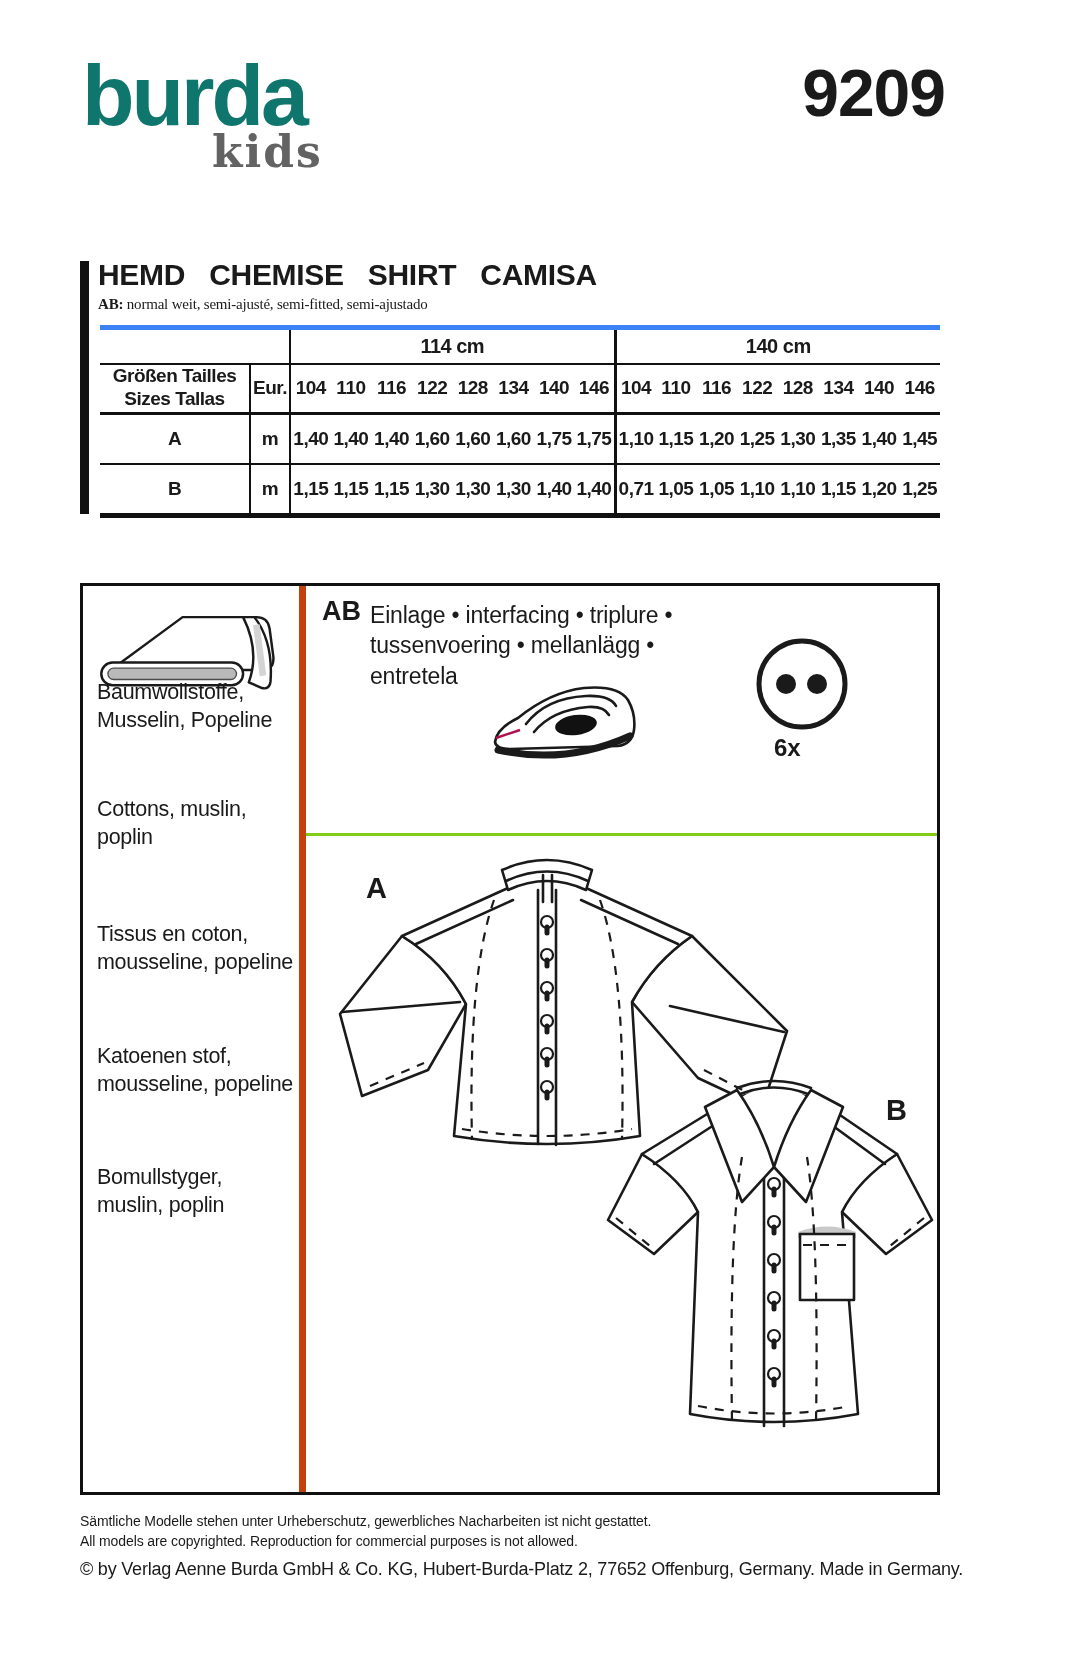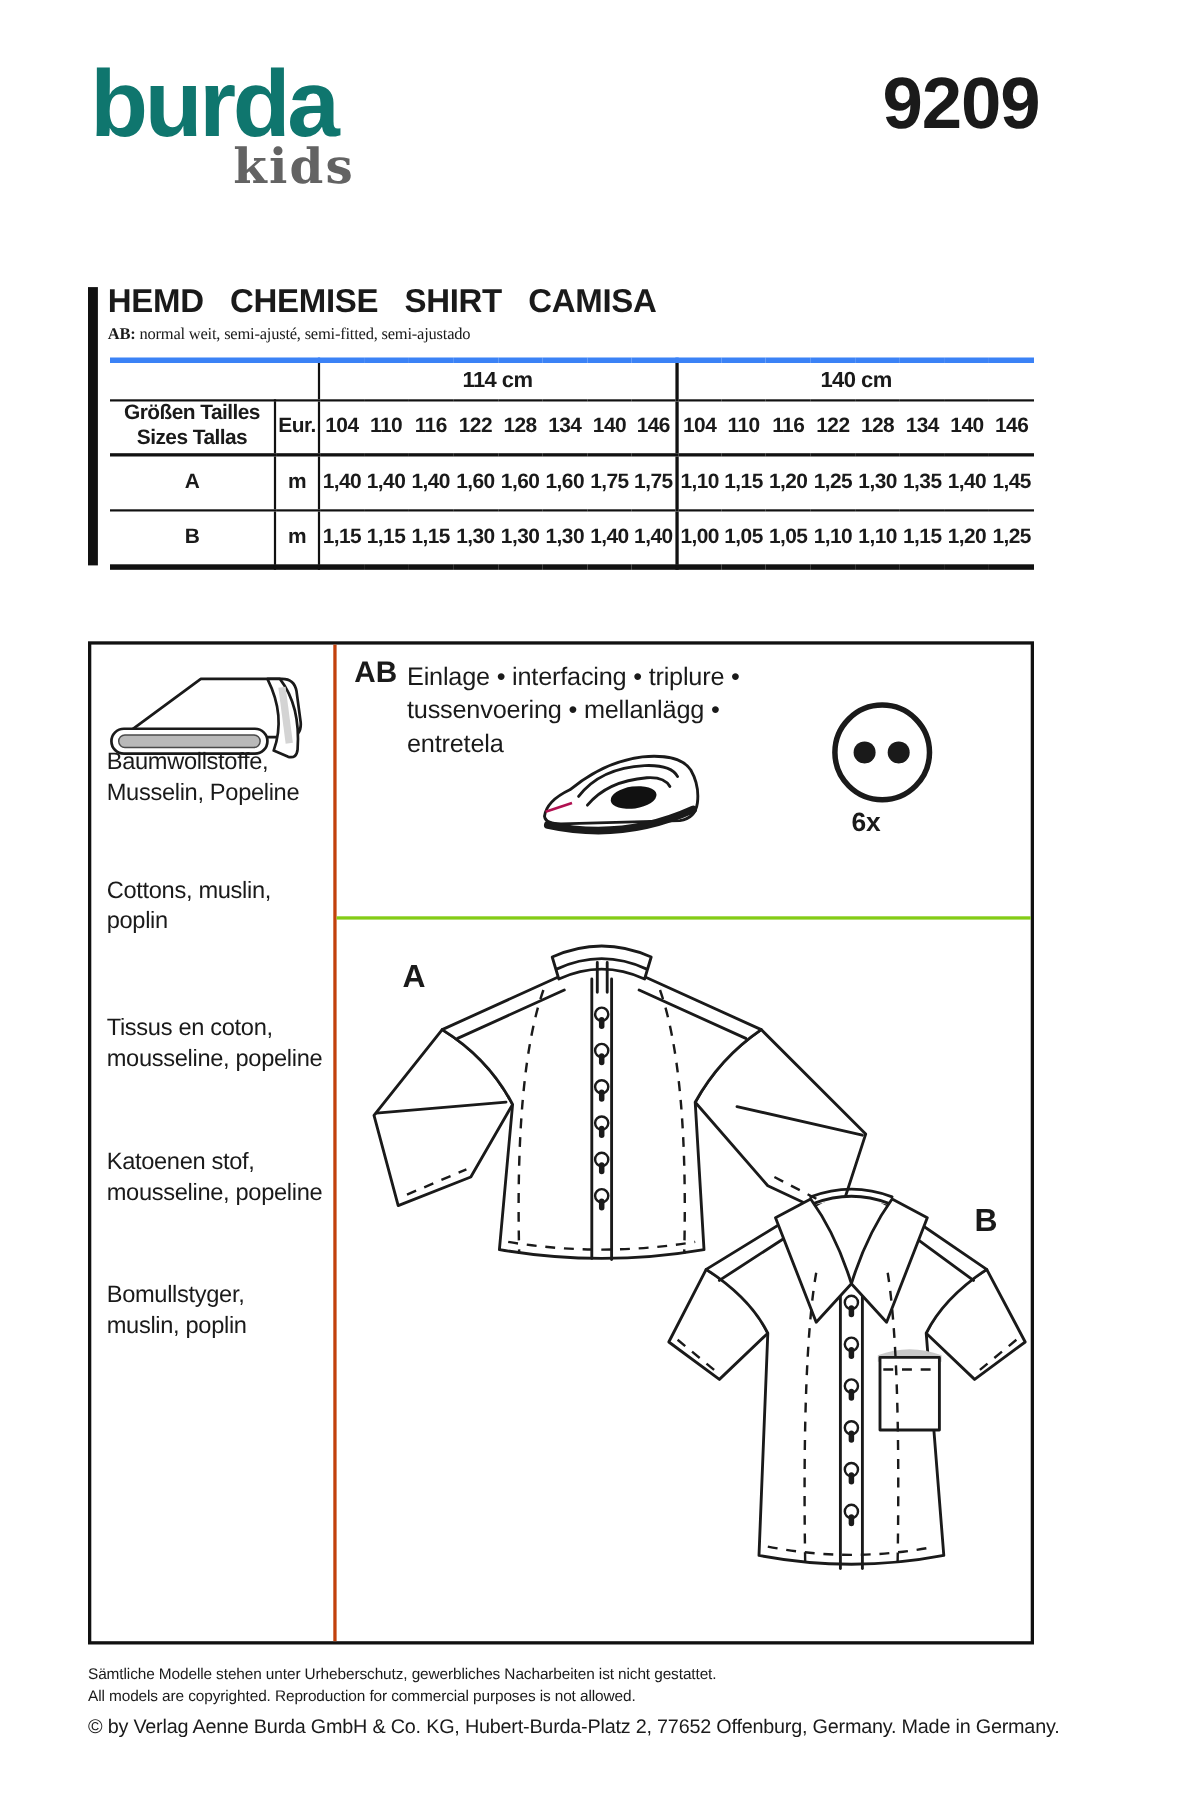--- a/index.html
+++ b/index.html
@@ -49,21 +49,21 @@
   td.t-rowlabel { text-align:left; font-size:21px; padding-left:2px; }
   .bl2 { border-left:2px solid #111; }
   .bl3 { border-left:3px solid #111; }
   
   .main-box {
     position:absolute; left:80px; top:583px; width:860px; height:912px;
     border:3px solid #111;
   }
   .fabric-col {
     position:absolute; left:0; top:0; bottom:0; width:223px;
-    border-right:3px solid #c2410c;
+    border-right:7px solid #c2410c;
   }
   .fabric-icon { position:absolute; left:10px; top:16px; }
   .fabric-entry { position:absolute; left:14px; font-size:21.5px; line-height:1.3; letter-spacing:-0.3px; }
   .fe-0 { top:93px; } .fe-1 { top:210px; } .fe-2 { top:335px; }
   .fe-3 { top:457px; } .fe-4 { top:578px; } .fe-5 { top:700px; }
   .right-area { position:absolute; left:223px; top:0; right:0; bottom:0; }
   .interfacing-sec { position:relative; height:250px; border-bottom:3px solid #84cc16; }
   .ab-label { position:absolute; left:16px; top:10px; font-size:27px; font-weight:bold; }
   .interfacing-text { position:absolute; left:64px; top:14px; width:340px; font-size:23px; line-height:1.32; letter-spacing:-0.2px; }
   .iron-wrap { position:absolute; left:182px; top:84px; }
@@ -171,21 +171,21 @@
       <td class="t-rowlabel">B</td>
       <td class="bl2">m</td>
       <td class="bl2">1,15</td>
       <td>1,15</td>
       <td>1,15</td>
       <td>1,30</td>
       <td>1,30</td>
       <td>1,30</td>
       <td>1,40</td>
       <td>1,40</td>
-      <td class="bl3">1,00</td>
+      <td class="bl3">0,71</td>
       <td>1,05</td>
       <td>1,05</td>
       <td>1,10</td>
       <td>1,10</td>
       <td>1,15</td>
       <td>1,20</td>
       <td>1,25</td>
     </tr>
   </tbody>
     </table>

